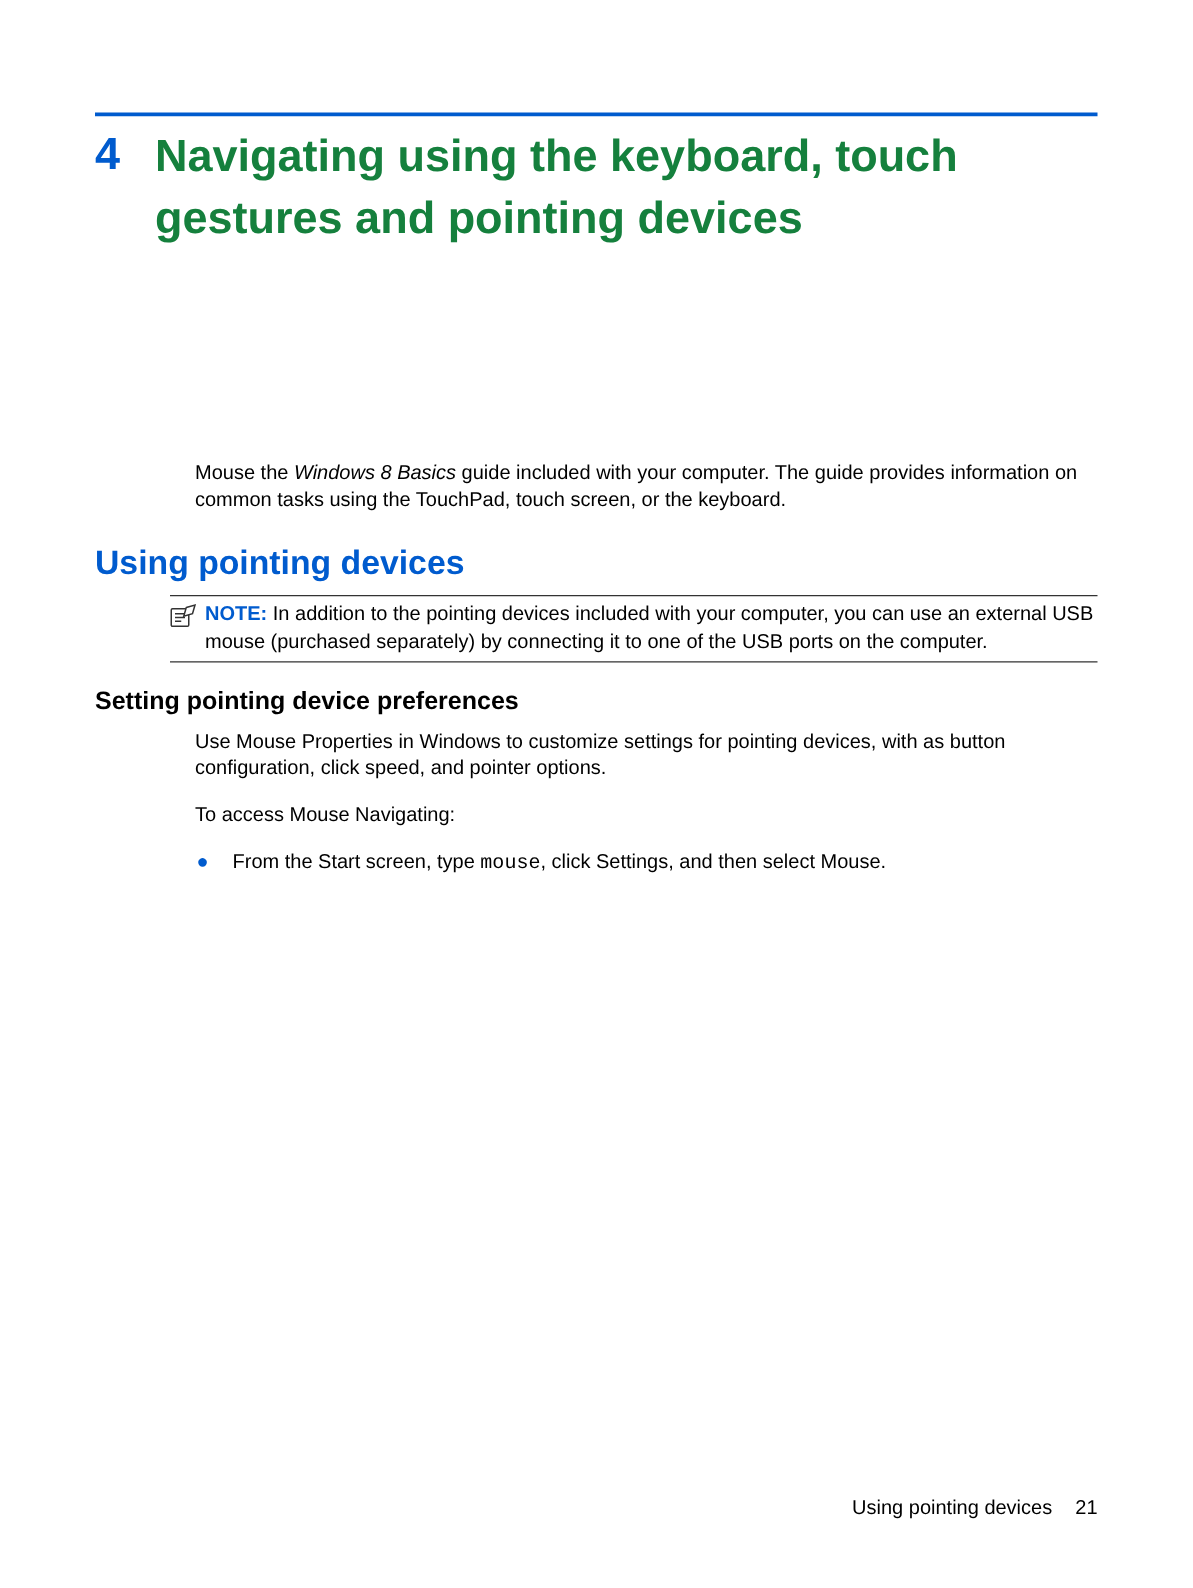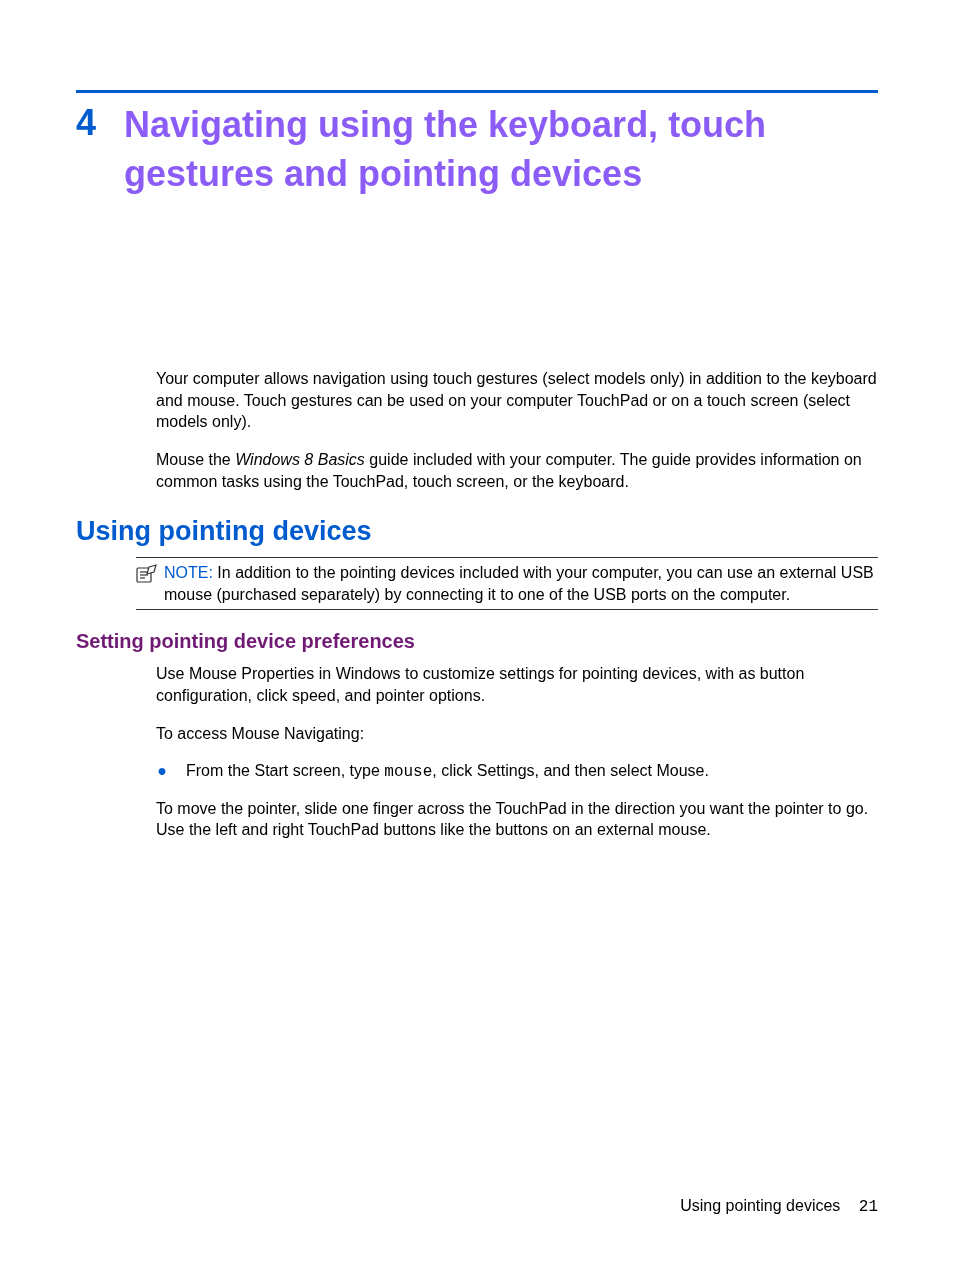--- a/index.html
+++ b/index.html
@@ -27,61 +27,61 @@
     .chapter-num {
       font-size: 36px;
       font-weight: bold;
       color: #005bce;
       line-height: 1.2;
       flex-shrink: 0;
     }
     .chapter-title {
       font-size: 36px;
       font-weight: bold;
-      color: #8b5cf6;
+      color: #15803d;
       line-height: 1.35;
     }
     .body-text {
       margin-left: 80px;
       font-size: 16px;
       line-height: 1.35;
       margin-bottom: 16px;
     }
     .body-text em { font-style: italic; }
     h2.section {
       font-size: 27px;
       font-weight: bold;
       color: #005bce;
       margin-top: 24px;
       margin-bottom: 10px;
     }
     h3.subsection {
       font-size: 20px;
       font-weight: bold;
-      color: #701a75;
+      color: #000000;
       margin-top: 20px;
       margin-bottom: 10px;
     }
     .note-block {
       margin-left: 60px;
       border-top: 1px solid #333;
       border-bottom: 1px solid #333;
       padding: 4px 0;
       display: flex;
       gap: 6px;
       font-size: 16px;
       line-height: 1.35;
       margin-bottom: 18px;
     }
     .note-icon {
       flex-shrink: 0;
       padding-top: 2px;
     }
     .note-label {
-      font-weight: normal;
+      font-weight: bold;
       color: #005bce;
     }
     .note-body { }
     .bullet-row {
       margin-left: 80px;
       display: flex;
       gap: 18px;
       font-size: 16px;
       line-height: 1.35;
       margin-bottom: 14px;
@@ -97,35 +97,33 @@
     strong { font-weight: normal; }
     .footer {
       position: absolute;
       bottom: 54px;
       right: 76px;
       font-size: 16px;
     }
     .footer-num {
       display: inline-block;
       margin-left: 14px;
-      font-family: Liberation Mono, monospace;
     }
   </style>
 </head>
 <body>
 
 <div class="page">
   <div class="rule"></div>
 
   <div class="chapter-head">
     <div class="chapter-num">4</div>
     <div class="chapter-title">Navigating using the keyboard, touch gestures and pointing devices</div>
   </div>
 
-  <p class="body-text">Your computer allows navigation using touch gestures (select models only) in addition to the keyboard and mouse. Touch gestures can be used on your computer TouchPad or on a touch screen (select models only).</p>
 
   <p class="body-text">
     <span>Mouse the </span><em>Windows 8 Basics</em><span> guide included with your computer. The guide provides information on common tasks using the TouchPad, touch screen, or the keyboard.</span>
   </p>
 
 
   <h2 class="section">Using pointing devices</h2>
 
   <div class="note-block">
     <span class="note-icon">
@@ -149,20 +147,19 @@
   <p class="body-text">To access Mouse Navigating:</p>
 
   <div class="bullet-row">
     <span class="bullet-dot">●</span>
     <div>
       <span>From the Start screen, type </span><span class="mono">mouse</span><span>, click </span><strong>Settings</strong><span>, and then select </span><strong>Mouse</strong><span>.</span>
     </div>
   </div>
 
 
-  <p class="body-text">To move the pointer, slide one finger across the TouchPad in the direction you want the pointer to go. Use the left and right TouchPad buttons like the buttons on an external mouse.</p>
 
 </div>
 
 <div class="footer">
   <span>Using pointing devices</span>
   <span class="footer-num">21</span>
 </div>
 
 </body></html>

